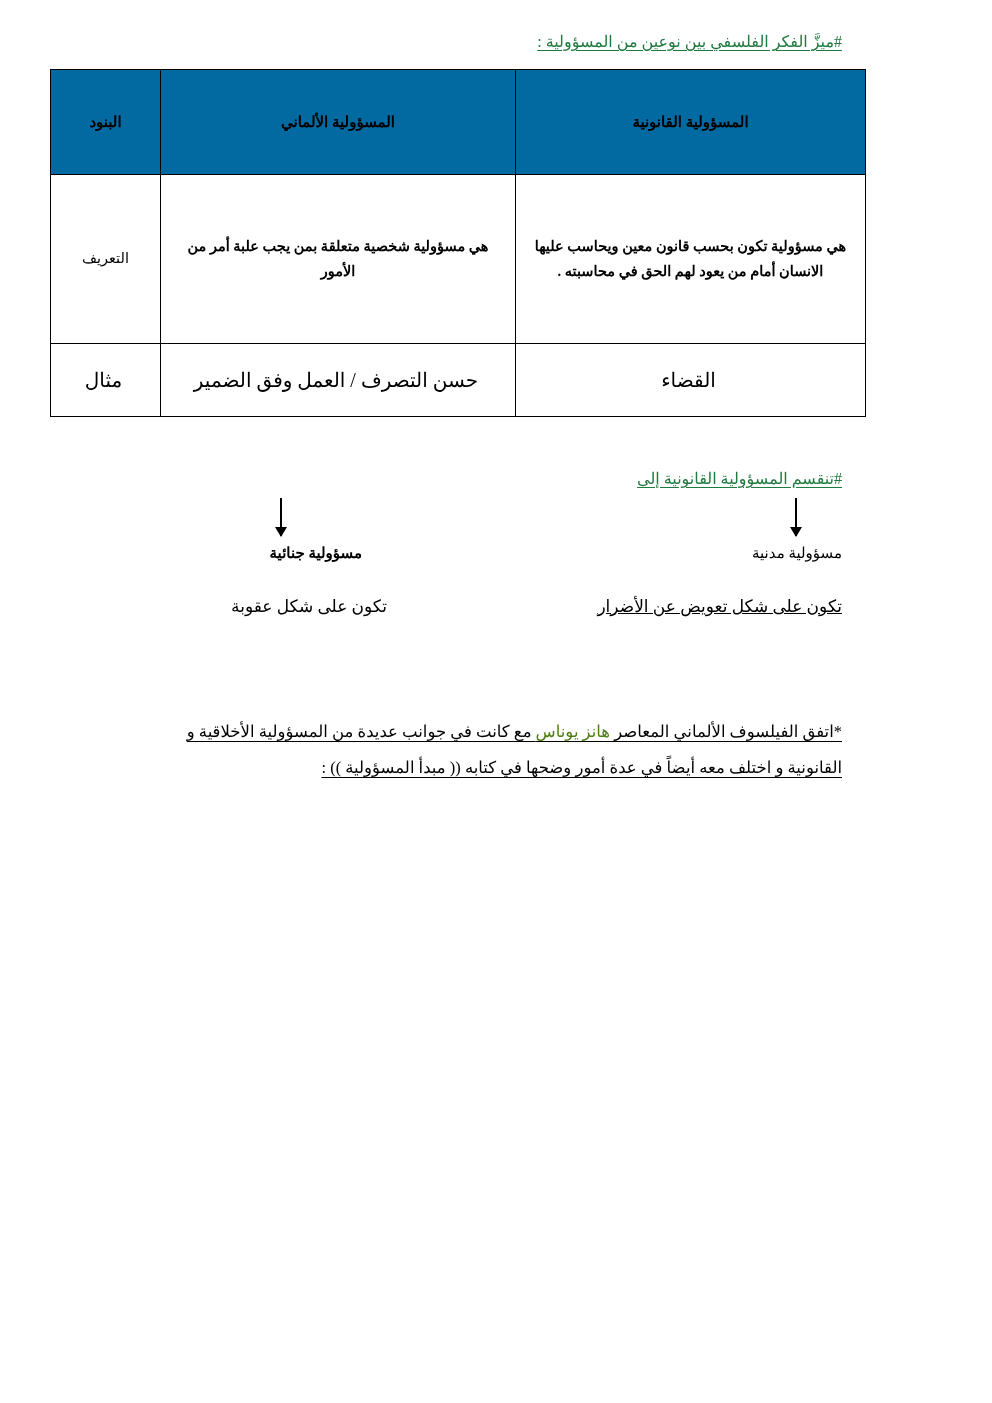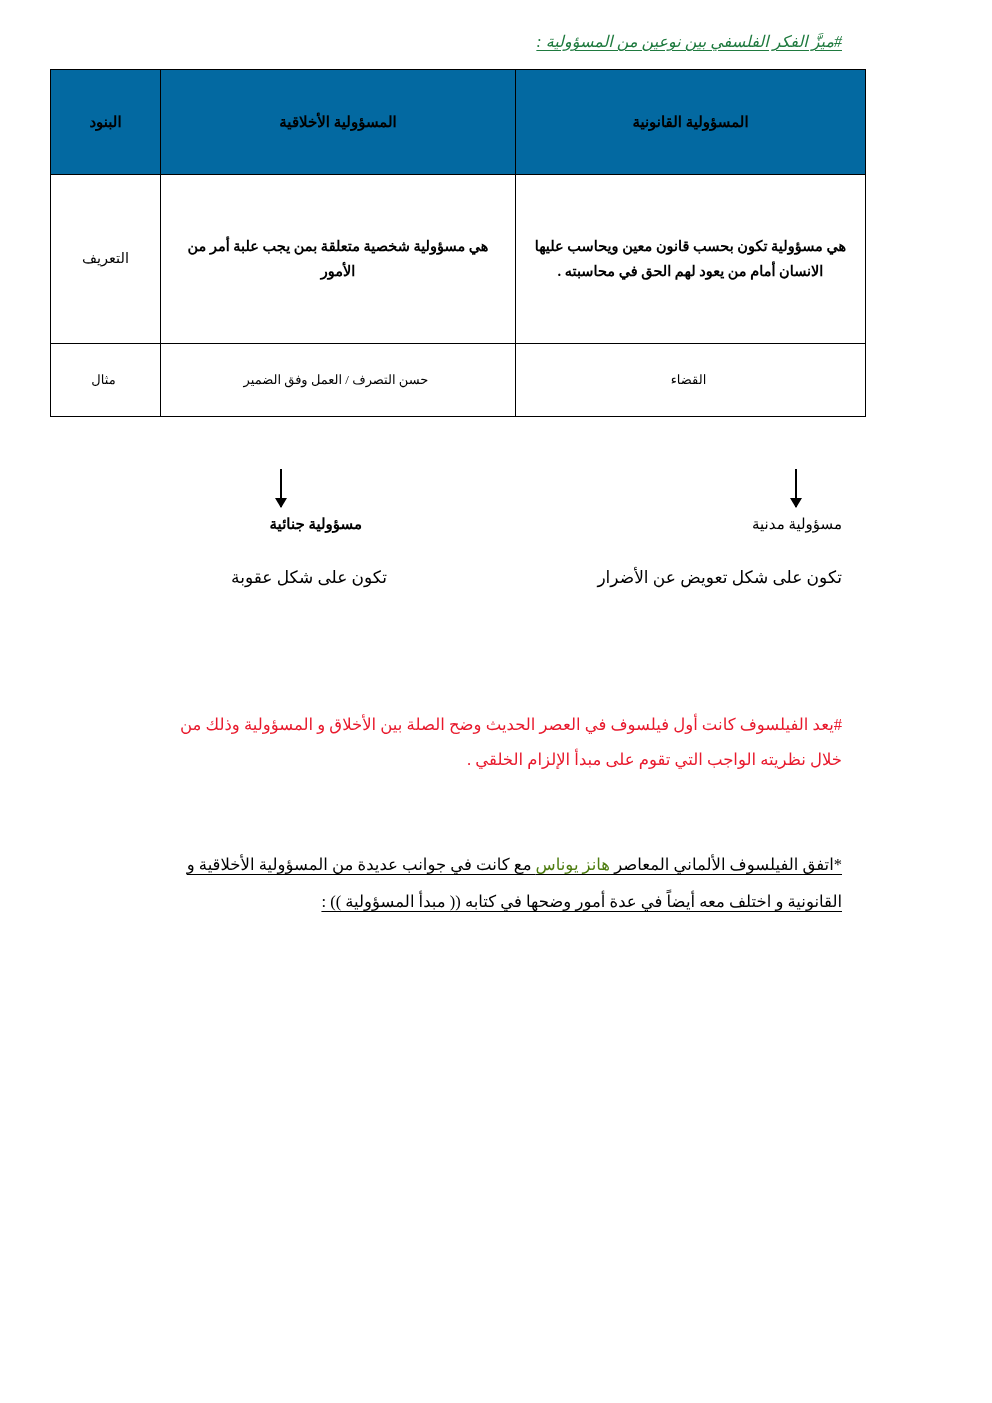--- a/index.html
+++ b/index.html
@@ -49,21 +49,20 @@
     color: #1f7a3f;
     font-size: 16px;
     text-align: right;
     direction: rtl;
     padding-right: 150px;
     margin-top: 32px;
   }
   .heading-green span.u {
     text-decoration: underline;
     text-underline-offset: 3px;
-    font-style: italic;
   }
 
   
   .table-wrap {
     margin: 18px auto 0 auto;
     width: 740px;
   }
   table.main {
     border-collapse: collapse;
     width: 100%;
@@ -82,21 +81,21 @@
     background: #0369a1;
     font-weight: bold;
     height: 84px;
     font-size: 15px;
   }
   table.main tr.def td {
     height: 148px;
   }
   table.main tr.ex td {
     height: 52px;
-    font-size: 13px;
+    font-size: 20px;
     padding-left: 8px;
   }
   .col-label { width: 85px; font-weight: bold; }
   .col-mid { width: 330px; }
   .col-right { width: 325px; }
   td.bold { font-weight: normal; }
   td.def-cell { font-weight: bold; }
 
   
   .branch-section {
@@ -154,21 +153,21 @@
   .branch-subs {
     position: relative;
     height: 34px;
     margin-top: 18px;
   }
   .branch-subs .sub {
     position: absolute;
     font-size: 17px;
     top: 0;
   }
-  .branch-subs .sub.r { right: 150px; }
+  .branch-subs .sub.r { right: 150px; text-decoration: underline; }
   .branch-subs .sub.l { right: 605px; }
 
   
   .para-red {
     color: #e8192c;
     direction: rtl;
     text-align: right;
     font-size: 16.5px;
     line-height: 2.1;
     margin: 64px 150px 0 160px;
@@ -195,54 +194,54 @@
 
   <div class="heading-green">
     <span class="u">#ميزَّ الفكر الفلسفي بين نوعين من المسؤولية :</span>
   </div>
 
   <div class="table-wrap">
     <table class="main">
       <tbody>
           <tr class="head">
         <td class="col-right">المسؤولية القانونية</td>
-        <td class="col-mid">المسؤولية الأخلاقية</td>
+        <td class="col-mid">المسؤولية الألماني</td>
         <td class="col-label">البنود</td>
       </tr>
       <tr class="def">
         <td class="col-right def-cell">هي مسؤولية تكون بحسب قانون معين ويحاسب عليها الانسان أمام من يعود لهم الحق في محاسبته .</td>
         <td class="col-mid def-cell">هي مسؤولية شخصية متعلقة بمن يجب علبة أمر من الأمور</td>
         <td class="col-label bold">التعريف</td>
       </tr>
       <tr class="ex">
         <td class="col-right bold">القضاء</td>
         <td class="col-mid bold">حسن التصرف / العمل وفق الضمير</td>
         <td class="col-label bold">مثال</td>
       </tr>
     </tbody>
       </table>
   </div>
 
   <div class="branch-section">
+    <div class="branch-heading">#تنقسم المسؤولية القانونية إلى</div>
 
     <div class="arrows">
       <div class="arrow right"></div>
       <div class="arrow left"></div>
     </div>
 
     <div class="branch-labels">
       <span class="lbl r">مسؤولية مدنية</span>
       <span class="lbl l">مسؤولية جنائية</span>
     </div>
 
     <div class="branch-subs">
       <span class="sub r">تكون على شكل تعويض عن الأضرار</span>
       <span class="sub l">تكون على شكل عقوبة</span>
     </div>
   </div>
 
-  <div class="para-red">#يعد الفيلسوف كانت أول فيلسوف في العصر الحديث وضح الصلة بين الأخلاق و المسؤولية وذلك من خلال نظريته الواجب التي تقوم على مبدأ الإلزام الخلقي .</div>
 
   <div class="para-mixed">
     <span class="black">*اتفق الفيلسوف الألماني المعاصر </span><span class="green">هانز يوناس</span><span class="black"> مع كانت في جوانب عديدة من المسؤولية الأخلاقية و القانونية و اختلف معه أيضاً في عدة أمور وضحها في كتابه (( مبدأ المسؤولية )) :</span>
   </div>
 
 </div>
 
 </body></html>

